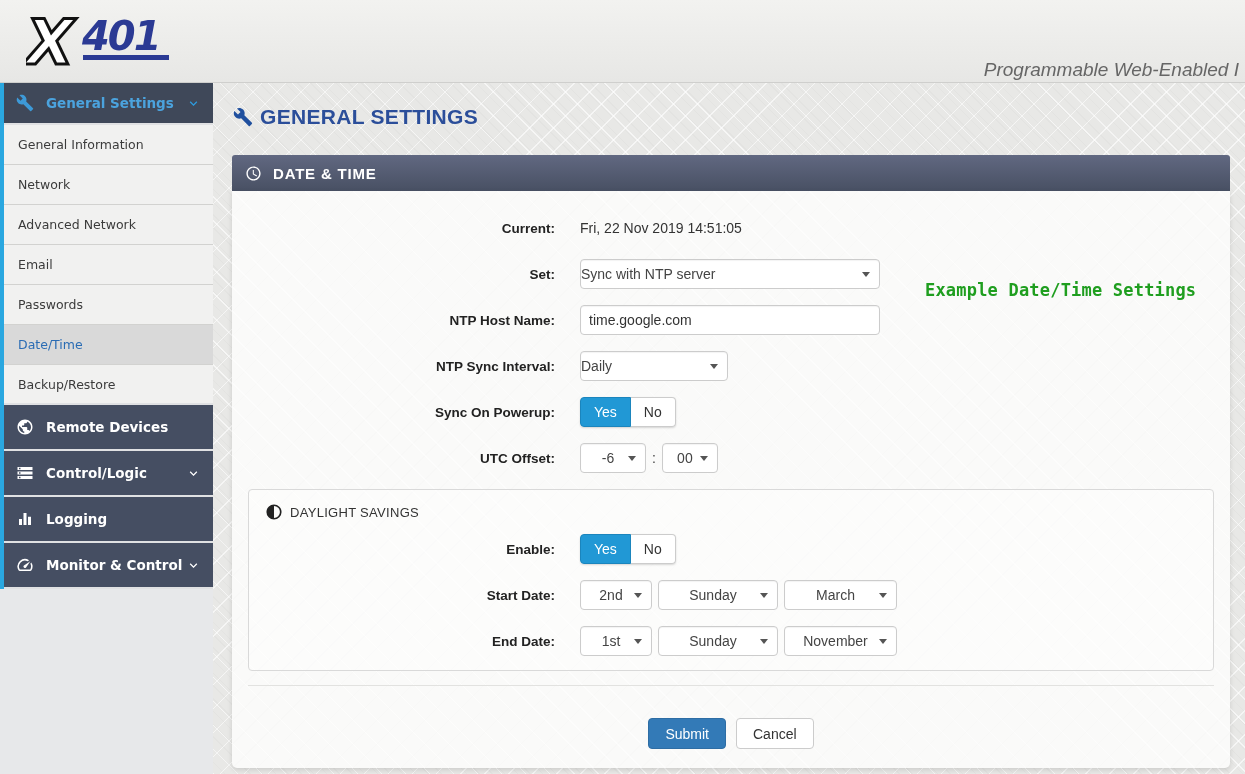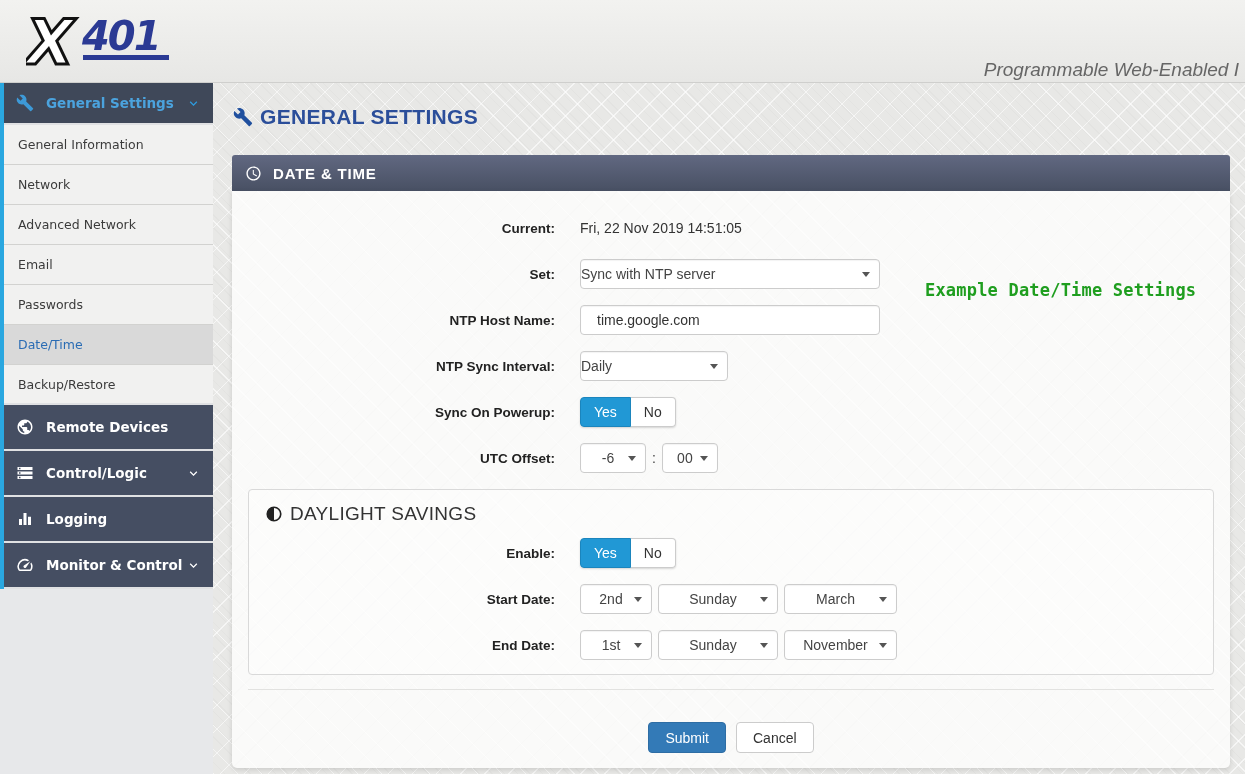--- a/index.html
+++ b/index.html
@@ -69,38 +69,38 @@
     font-size:14px; color:#444; display:flex; align-items:center; cursor:pointer;
     box-shadow:inset 0 1px 1px rgba(0,0,0,.05); }
   .sel .arr { position:absolute; right:9px; width:0; height:0; border-left:4px solid transparent;
     border-right:4px solid transparent; border-top:5px solid #555; }
   .sel.left { }
   .sel.center { justify-content:center; }
   .sel.center .sval { margin-right:10px; }
   .w300{width:300px;} .w148{width:148px;} .w66{width:66px;} .w56{width:56px;}
   .w72{width:72px;} .w120{width:120px;} .w113{width:113px;}
 
-  .text-input { width:300px; height:30px; border:1px solid #ccc; border-radius:4px; padding:0 16px;
+  .text-input { width:300px; height:30px; border:1px solid #ccc; border-radius:4px; padding:0 8px;
     font-size:14px; color:#333; font-family:"Liberation Sans",sans-serif;
     box-shadow:inset 0 1px 1px rgba(0,0,0,.05); }
 
   .toggle { display:flex; border-radius:4px; box-shadow:0 1px 2px rgba(0,0,0,.15); }
   .tg-opt { height:30px; padding:0 13px; display:flex; align-items:center; justify-content:center;
     font-size:14px; cursor:pointer; }
   .tg-on { background:#2198d5; color:#fff; border:1px solid #1b85bd; border-radius:4px 0 0 4px; }
   .tg-off { background:#fff; color:#333; border:1px solid #ccc; border-left:none; border-radius:0 4px 4px 0; }
 
   .colon { margin:0 6px; font-size:14px; color:#444; }
 
   .example-note { position:absolute; left:693px; top:89px; font-family:"DejaVu Sans Mono",monospace;
     font-size:17px; font-weight:bold; color:#1f9e1f; white-space:nowrap; letter-spacing:.2px; }
 
   .dst { margin:14px 16px 0; border:1px solid #d9d9d9; border-radius:4px; background:rgba(255,255,255,.35);
     padding-bottom:14px; }
-  .dst-title { display:flex; align-items:center; padding:13px 0 13px 16px; font-size:19px;
+  .dst-title { display:flex; align-items:center; padding:13px 0 13px 16px; font-size:13px;
     color:#333; letter-spacing:.3px; }
   .dst-title .micon { width:18px; height:18px; margin-right:7px; flex-basis:18px; color:#222; }
 
   .divider { border-top:1px solid #e2e2e0; margin:14px 16px 0; }
   .btn-row { display:flex; justify-content:center; gap:10px; margin-top:32px; }
   .btn { height:31px; padding:0 16px; border-radius:4px; font-size:14px;
     font-family:"Liberation Sans",sans-serif; cursor:pointer; }
   .btn-primary { background:#337ab7; border:1px solid #2e6da4; color:#fff; }
   .btn-default { background:#fff; border:1px solid #ccc; color:#333; }
 </style>

